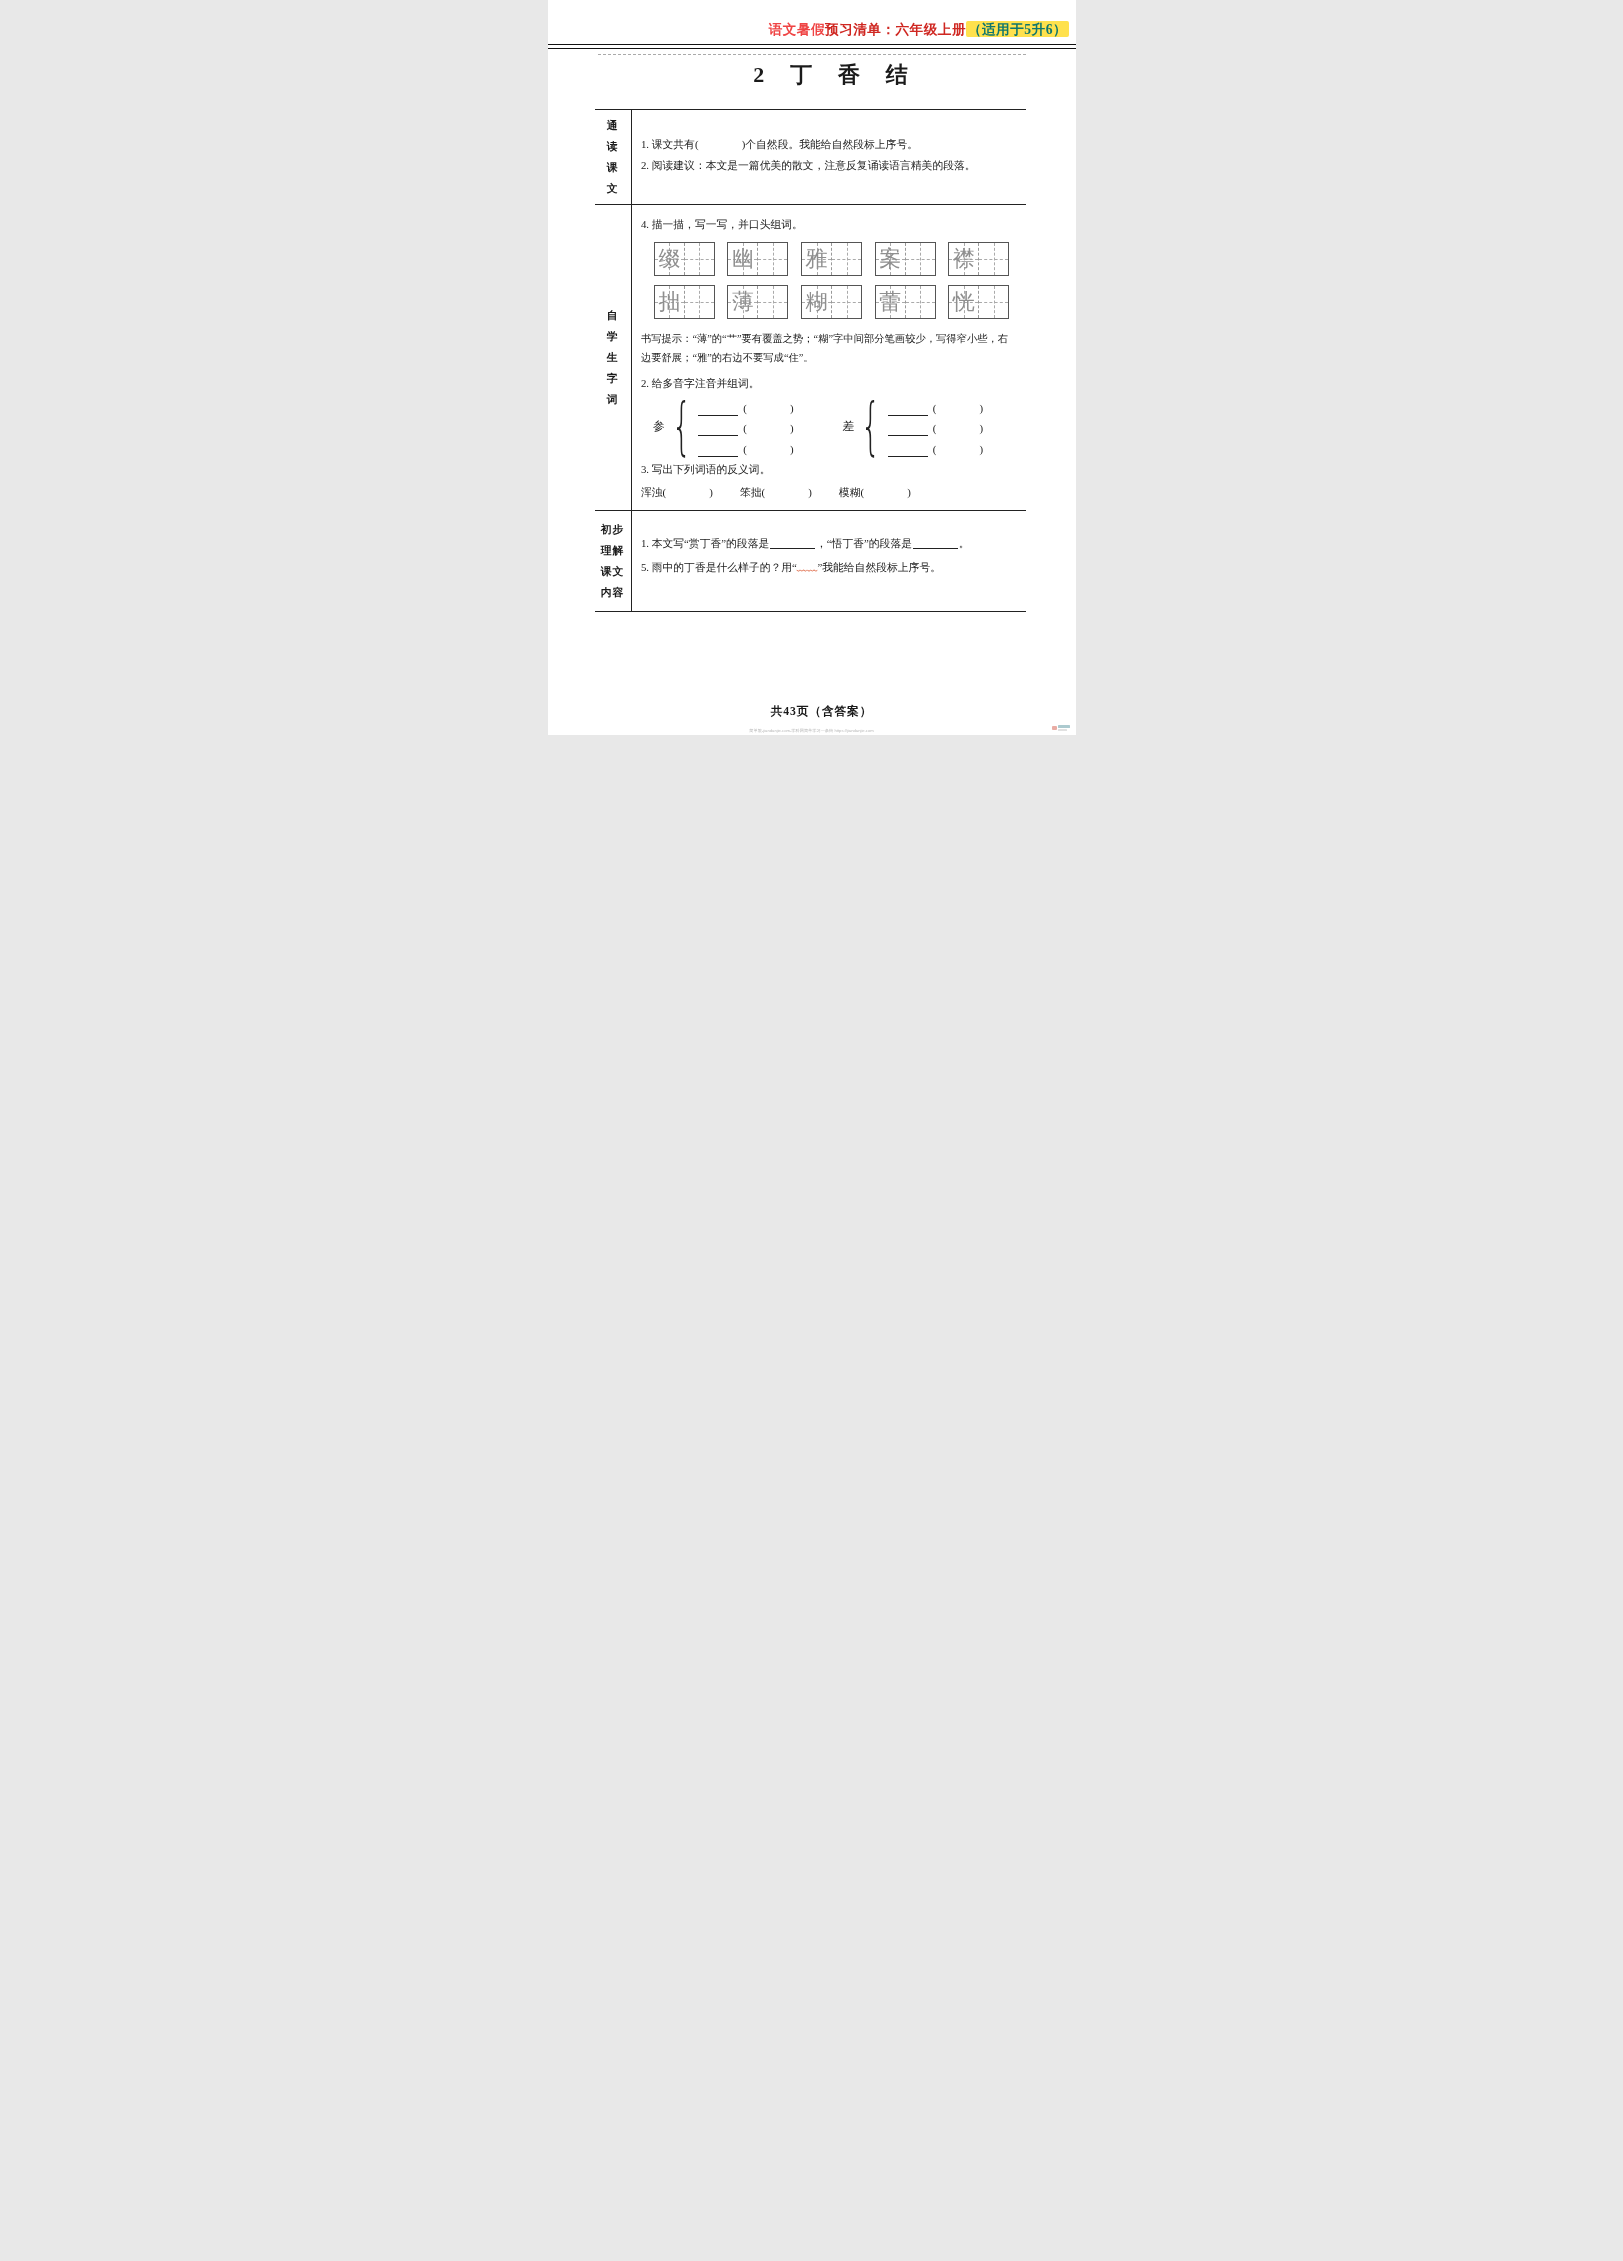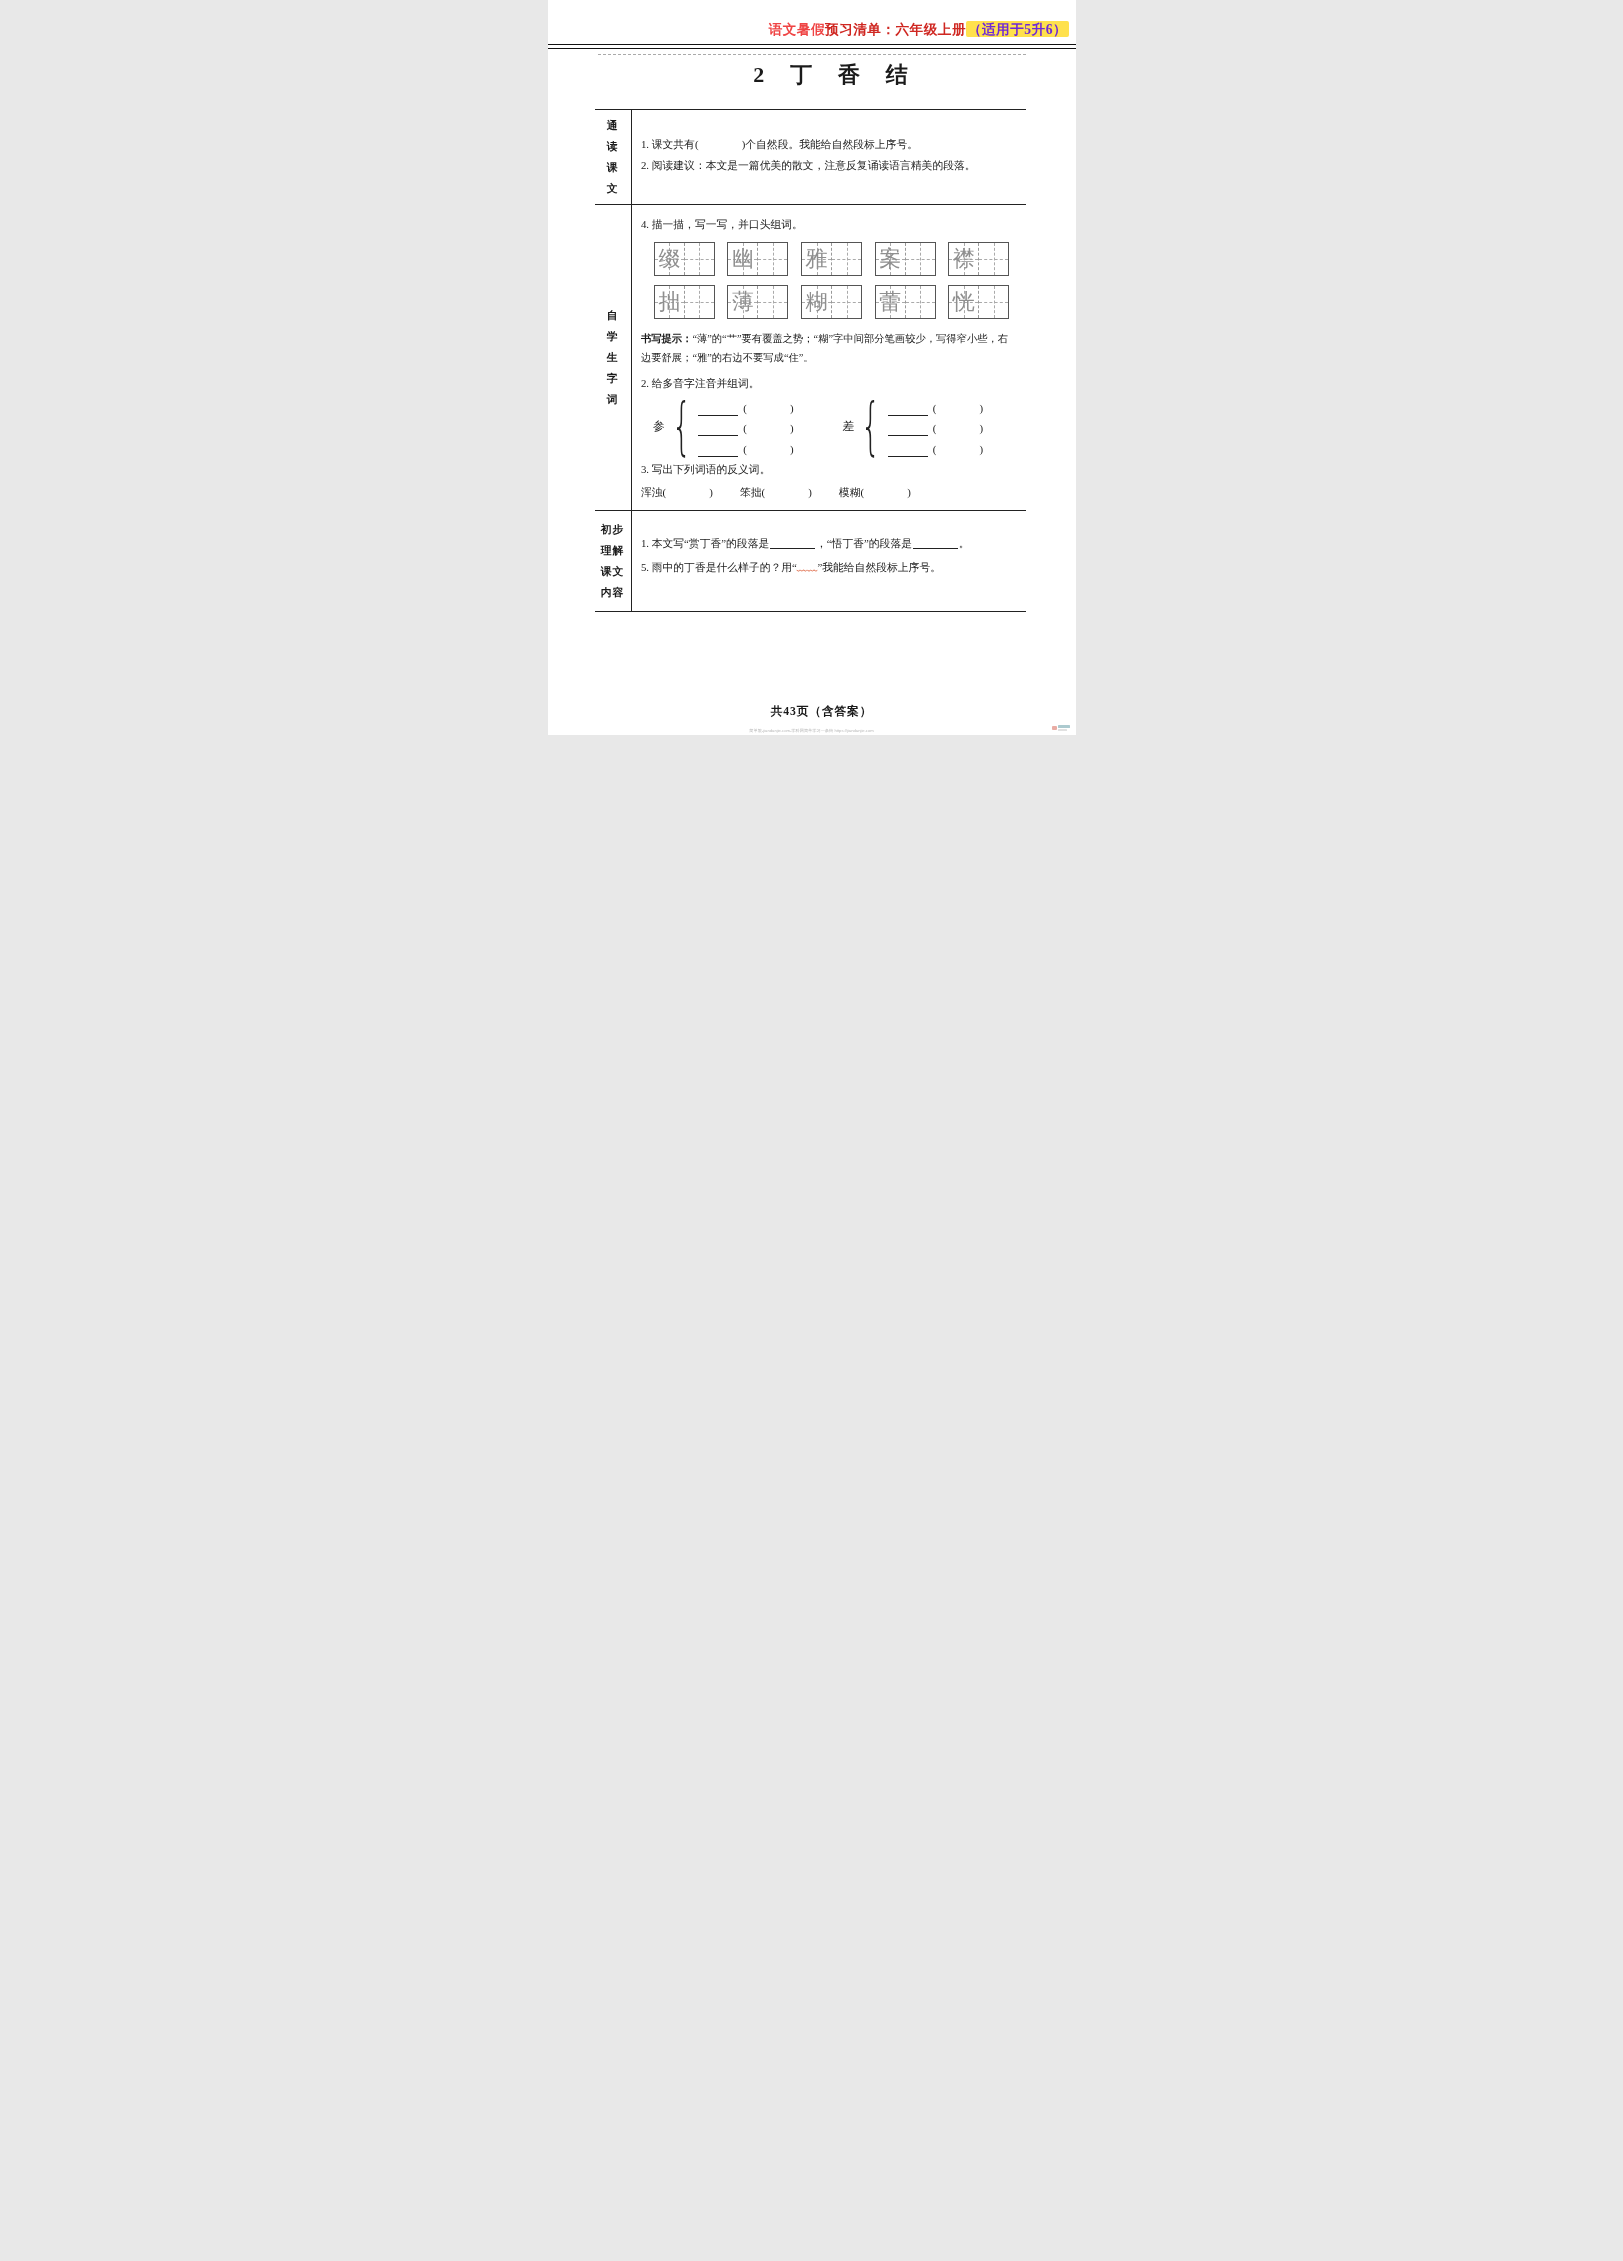--- a/index.html
+++ b/index.html
@@ -16,21 +16,21 @@
 
   
   .header {
     position:absolute; top:20.6px; right:6.6px;
     font-size:13.6px; font-weight:bold; letter-spacing:0.5px;
     white-space:nowrap;
   }
   .header .hd-black { color:#ef4444; }
   .header .hd-red { color:#cf2721; }
   .header .hd-badge {
-    color:#6d28d9; background:#ffe14d;
+    color:#0f766e; background:#ffe14d;
     padding:0.9px 1.9px; border-radius:1.9px;
   }
   .rule-double {
     position:absolute; top:44px; left:0; width:100%;
     height:4.7px;
     border-top:1.9px solid #111;
     border-bottom:0.9px solid #111;
   }
   .rule-dashed {
     position:absolute; top:54px; left:50px; right:50px;
@@ -94,21 +94,21 @@
     border-left:0.5px dashed #aaa;
   }
   .grid-char {
     position:absolute; inset:0; z-index:2;
     display:flex; align-items:center; justify-content:center;
     font-size:22px; color:#8f8f8f; font-weight:500;
   }
 
   
   .tip { margin-top:10.3px; width:370px; font-size:10.3px; line-height:19px; }
-  .tip-title { font-family:"Liberation Sans", sans-serif; font-weight:bold; }
+  .tip-title { font-family:"Liberation Sans", sans-serif; font-weight:normal; }
 
   .intro2 { margin-top:6.6px; }
   .intro3 { margin-top:2.8px; }
 
   
   .duoyin { display:flex; gap:49px; margin-left:12px; margin-top:2.8px; }
   .duoyin-group { display:flex; align-items:center; }
   .duoyin-char { font-size:11.7px; margin-right:0.9px; }
   .brace {
     font-family:"DejaVu Sans", sans-serif;

